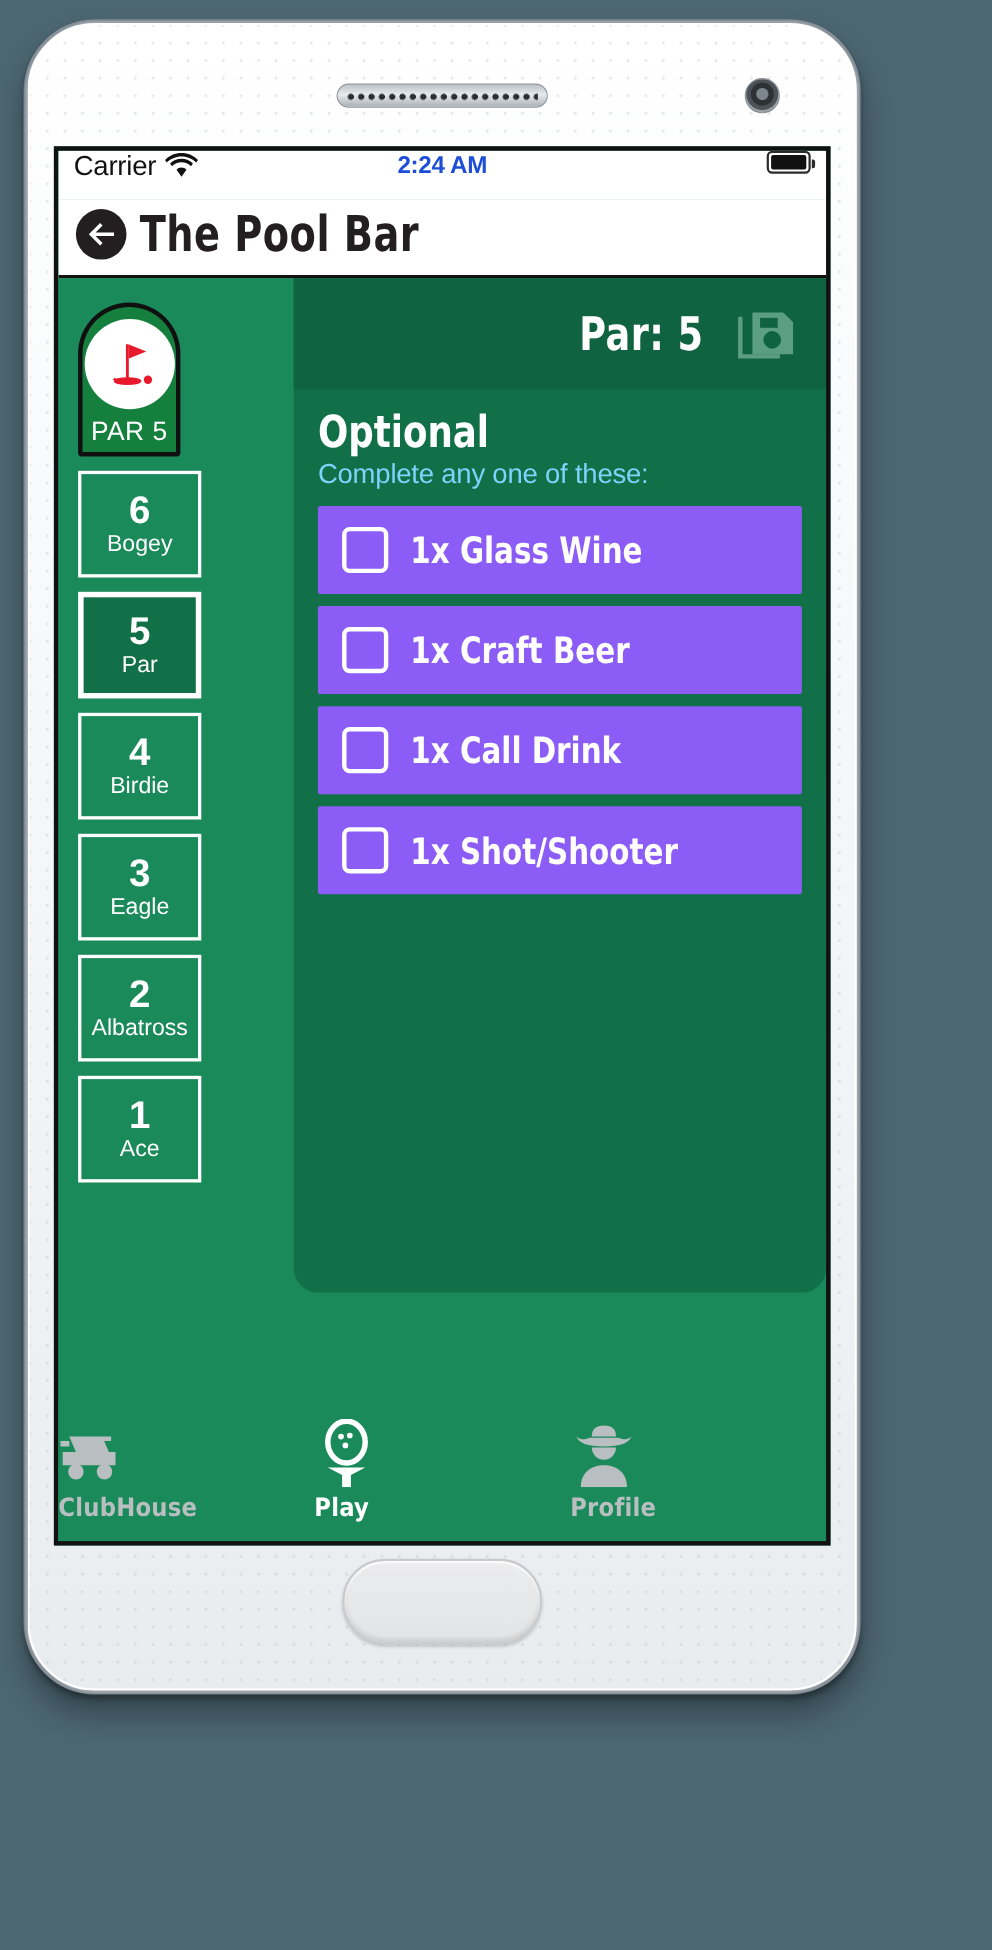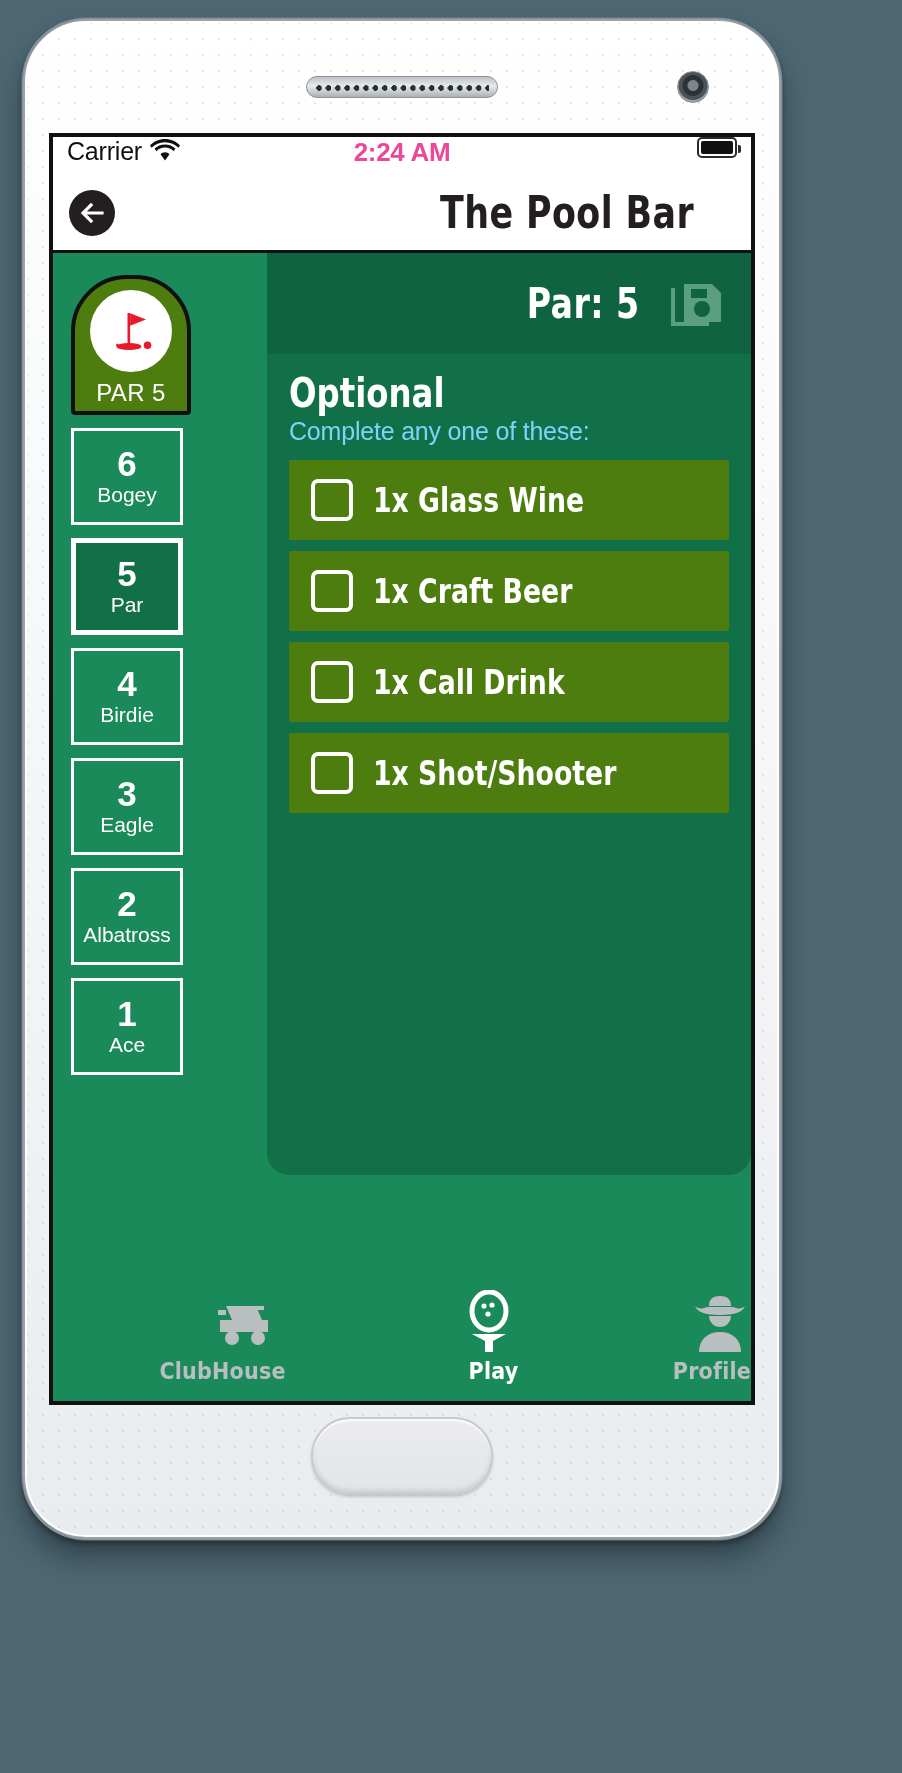--- a/index.html
+++ b/index.html
@@ -70,39 +70,38 @@
   .statusbar {
     height: 44px; background: #fff;
     display: flex; align-items: flex-start;
     padding: 0 14px;
     position: relative;
   }
   .sb-left { display: flex; align-items: center; gap: 8px; }
   .sb-carrier { font-size: 25px; color: #111; letter-spacing: -.2px; }
   .sb-time {
     position: absolute; left: 0; right: 0; text-align: center;
-    font-size: 26px; font-weight: bold; color: #ec4899; letter-spacing: -.3px;
+    font-size: 22px; font-weight: bold; color: #1d4ed8; letter-spacing: -.3px;
   }
   .sb-right { margin-left: auto; display: flex; align-items: center; }
   .battery {
     width: 40px; height: 21px; border: 2px solid #2b2b2b; border-radius: 5px;
     padding: 2px; position: relative;
   }
   .battery i { display: block; height: 100%; width: 100%; background: #111; border-radius: 2px; }
   .battery::after {
     content: ""; position: absolute; right: -6px; top: 6px;
     width: 3px; height: 8px; background: #2b2b2b; border-radius: 0 2px 2px 0;
   }
 
   .navbar {
     height: 72px; background: #fff;
     display: flex; align-items: center; gap: 12px;
     padding: 0 16px 6px 16px;
     border-bottom: 3px solid #111;
-    justify-content: space-between;
   }
   .back-circle {
     width: 46px; height: 46px; border-radius: 50%;
     background: #231f20;
     display: flex; align-items: center; justify-content: center;
     flex: none;
   }
   .nav-title {
     font-size: 45px; font-weight: bold; color: #231f20;
     font-family: "Liberation Sans Narrow", "DejaVu Sans Condensed", "Liberation Sans", sans-serif;
@@ -114,24 +113,24 @@
   .app-body { display: flex; height: calc(100% - 44px - 72px); background: #1a8a5a; }
 
   .sidebar {
     width: 210px; flex: none;
     padding: 22px 0 0 18px;
     display: flex; flex-direction: column; gap: 13px;
     align-items: flex-start;
   }
 
   .par-badge {
-    width: 120px; height: 140px;
+    width: 93px; height: 140px;
     border: 4px solid #101010;
     border-radius: 56px 56px 4px 4px;
-    background: #4d7c0f;
+    background: #15803d;
     display: flex; flex-direction: column; align-items: center;
     padding-top: 11px;
     position: relative;
   }
   .par-badge .ball {
     width: 82px; height: 82px; border-radius: 50%;
     background: #fff;
     display: flex; align-items: center; justify-content: center;
   }
   .par-badge .badge-label {
@@ -177,21 +176,21 @@
   .section { padding: 18px 22px 0 22px; }
   .section-title {
     color: #fff; font-size: 40px; font-weight: bold; line-height: 1.05;
     font-family: "Liberation Sans Narrow", "DejaVu Sans Condensed", "Liberation Sans", sans-serif;
     transform: scaleX(.9); transform-origin: left center;
   }
   .section-sub { color: #7dd3fc; font-size: 25px; margin-top: 3px; letter-spacing: -.2px; }
 
   .task-list { padding: 14px 22px 0 22px; display: flex; flex-direction: column; gap: 11px; }
   .task-row {
-    background: #4d7c0f;
+    background: #8b5cf6;
     height: 80px;
     display: flex; align-items: center; gap: 20px;
     padding-left: 22px;
     border-radius: 2px;
   }
   .checkbox {
     width: 42px; height: 42px; flex: none;
     border: 4px solid #fff; border-radius: 7px; background: transparent;
   }
   .task-label {
@@ -200,21 +199,21 @@
     transform: scaleX(.9); transform-origin: left center; white-space: nowrap;
   }
 
   
   .tabbar {
     position: absolute; left: 0; right: 0; bottom: 0;
     height: 128px; background: #1a8a5a;
     display: flex; align-items: center;
   }
   .tab {
-    flex: 1; display: flex; flex-direction: column; align-items: flex-end; gap: 6px;
+    flex: 1; display: flex; flex-direction: column; align-items: flex-start; gap: 6px;
   }
   .tab .tab-label {
     font-size: 23px; font-weight: bold; letter-spacing: .2px;
     font-family: "Liberation Sans Narrow", "DejaVu Sans Condensed", "Liberation Sans", sans-serif;
   }
   .tab.inactive .tab-label { color: #b9bec1; }
   .tab.active .tab-label { color: #ffffff; }
   .tab-icon { height: 62px; display: flex; align-items: flex-end; }
 </style>
 </head>

